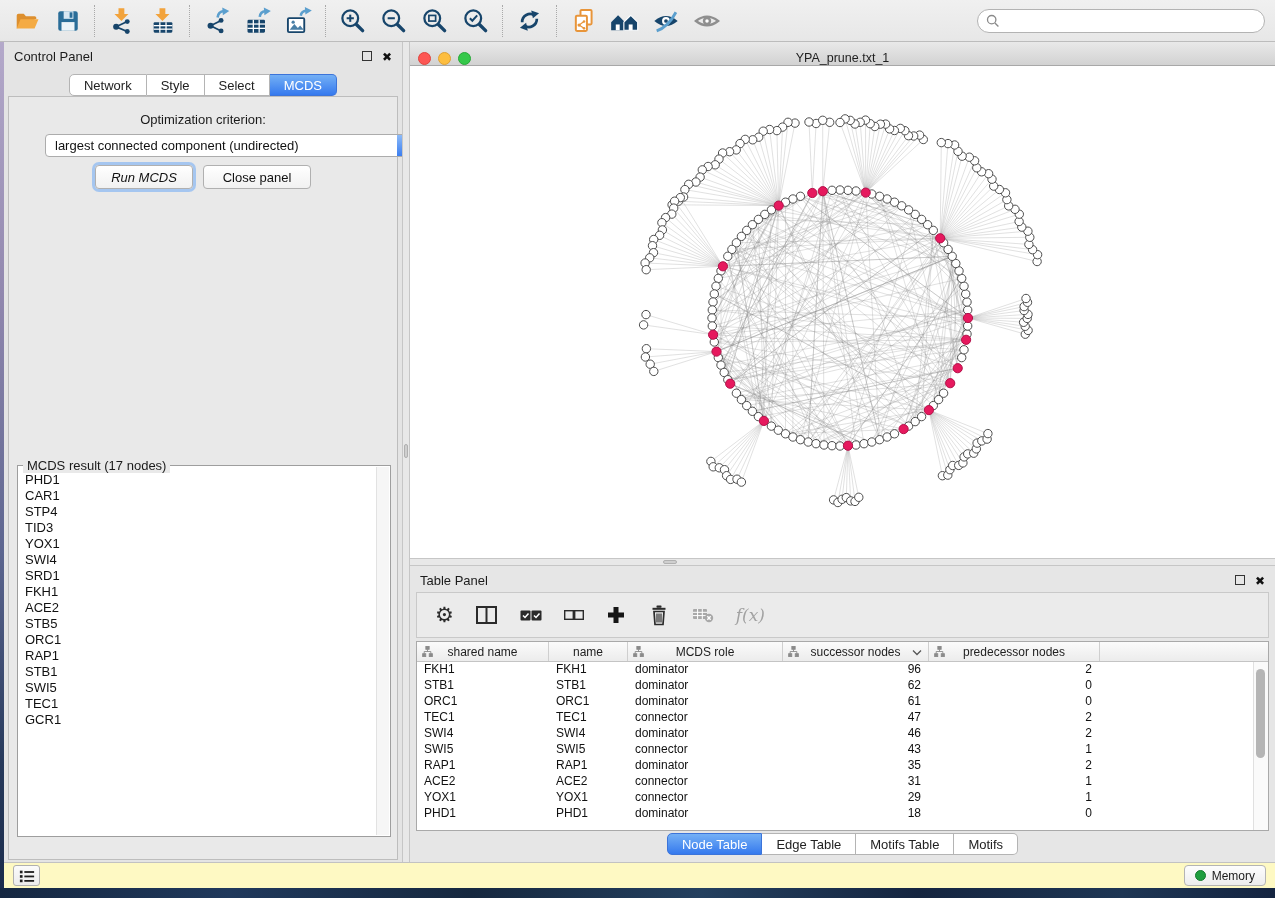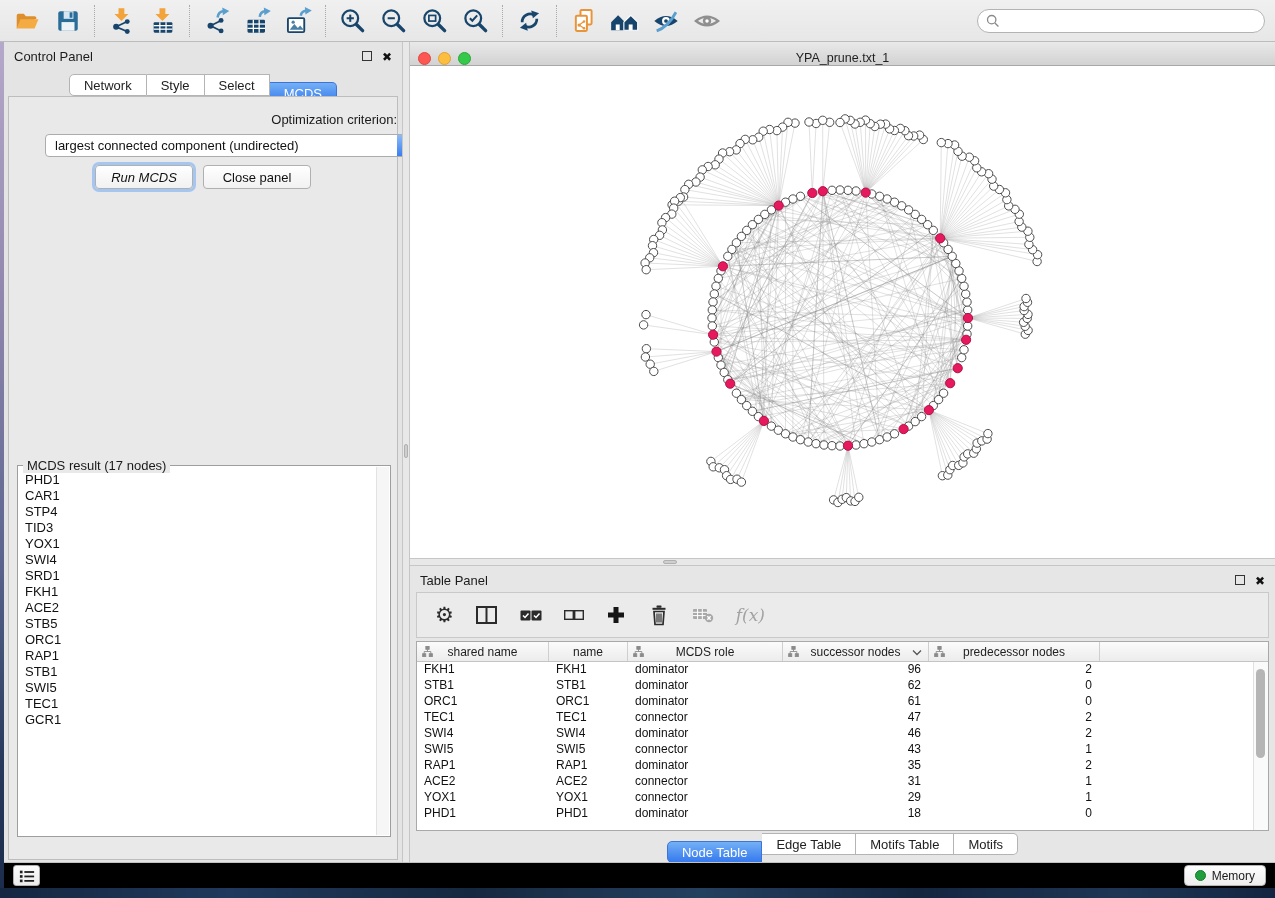--- a/index.html
+++ b/index.html
@@ -30,26 +30,26 @@
   .dock-title { font-size:13px; color:#1c1c1c; }
   .dock-tools { margin-left:auto; display:flex; align-items:center; gap:10px; }
   .float-glyph { width:10px; height:10px; border:1.5px solid #333; display:inline-block; }
   .close-glyph { font-size:12px; font-weight:bold; color:#111; line-height:10px; font-family:"DejaVu Sans",sans-serif; }
 
   .seg-row { display:flex; justify-content:center; }
   .seg-btn { height:22px; padding:0 14px; background:#fff; border:1px solid #b4b4b4; border-left:none;
     font-size:13px; color:#222; display:flex; align-items:center; }
   .seg-btn:first-child { border-left:1px solid #b4b4b4; border-radius:5px 0 0 5px; }
   .seg-btn:last-child { border-radius:0 5px 5px 0; }
-  .seg-btn.active { background:linear-gradient(#74b0f5,#3579ee); border-color:#3c74d9; color:#fff;margin-top:8px; }
+  .seg-btn.active { background:linear-gradient(#74b0f5,#3579ee); border-color:#3c74d9; color:#fff; }
 
   .cp-tabs { position:absolute; left:0; top:32px; width:100%; }
   .cp-content { position:absolute; left:4px; top:54px; width:390px; height:764px;
     background:#e9e9e9; border:1px solid #bdbdbd; }
-  .opt-label { position:absolute; left:0; top:15px; width:100%; text-align:right; font-size:13px; color:#1a1a1a; }
+  .opt-label { position:absolute; left:0; top:15px; width:100%; text-align:center; font-size:13px; color:#1a1a1a; }
   .criterion-select { position:absolute; left:36px; top:37px; width:372px; height:23px; background:#fff;
     border:1px solid #acacac; border-radius:4px; display:flex; align-items:center; font-size:13px; }
   .criterion-select .sel-text { flex:1; padding-left:9px; color:#111; }
   .sel-stepper { width:19px; height:21px; border-radius:0 3px 3px 0;
     background:linear-gradient(#8cbaf8,#3b7ef0); display:flex; flex-direction:column; align-items:center; justify-content:center; gap:2px; }
   .sel-stepper i { display:block; width:0; height:0; border-left:4px solid transparent; border-right:4px solid transparent; }
   .sel-up { border-bottom:4px solid #fff; }
   .sel-down { border-top:4px solid #fff; }
   .btn { background:linear-gradient(#ffffff,#f1f1f1); border:1px solid #b0b0b0; border-radius:4px;
     font-size:13px; color:#111; height:24px; display:flex; align-items:center; justify-content:center; }
@@ -102,21 +102,21 @@
   .tr { display:flex; height:16px; }
   .td { font-size:12px; color:#111; padding-left:7px; white-space:nowrap; overflow:hidden; }
   .td.num { text-align:right; padding-right:8px; padding-left:0; }
   .col-0 { width:132px; } .col-1 { width:79px; } .col-2 { width:155px; } .col-3 { width:146px; } .col-4 { width:171px; }
   .tv-scroll { position:absolute; top:20px; right:0; bottom:0; width:15px; background:#fafafa; border-left:1px solid #e0e0e0; }
   .tv-thumb { position:absolute; left:2px; top:7px; width:9px; height:89px; background:#b5b5b5; border-radius:5px; }
 
   .tp-tabs { position:absolute; left:0; top:267px; width:100%; }
 
   
-  .status-bar { position:absolute; left:4px; top:862px; width:1271px; height:26px; background:#000000; border-top:1px solid #c2c2c2;
+  .status-bar { position:absolute; left:4px; top:862px; width:1271px; height:26px; background:#fef9c3; border-top:1px solid #c2c2c2;
     display:flex; align-items:center; padding:0 9px; }
   .ham-btn { width:27px; height:21px; background:linear-gradient(#fbfbfb,#ececec); border:1px solid #b0b0b0; border-radius:3px;
     display:flex; align-items:center; justify-content:center; }
   .memory-btn { margin-left:auto; height:21px; padding:0 10px; background:linear-gradient(#fdfdfd,#ededed);
     border:1px solid #b4b4b4; border-radius:4px; display:flex; align-items:center; gap:6px; font-size:12px; color:#1a1a1a; }
   .mem-dot { width:11px; height:11px; border-radius:50%; background:var(--memory-green,#1f9e3e); border:1px solid #157a2e; }
 
   svg { display:block; }
 </style>
 </head>

